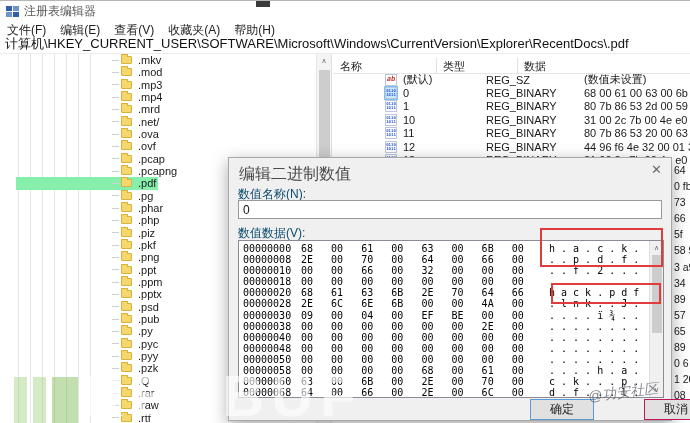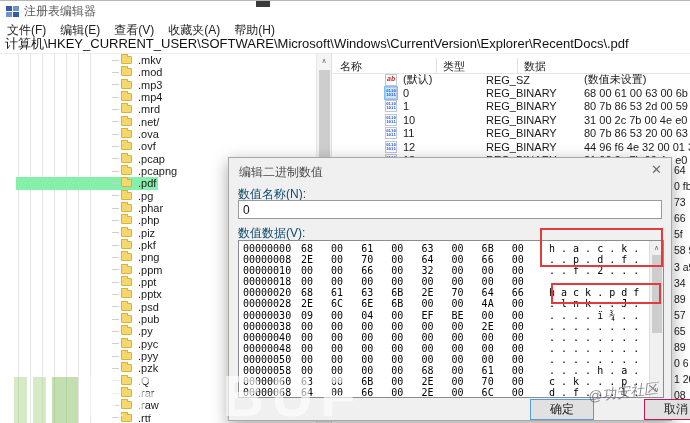--- a/index.html
+++ b/index.html
@@ -46,21 +46,21 @@
   .vicon.i-bin::before{content:"0110\A 1011";white-space:pre;font-size:4px;line-height:4px;color:#2d5bd1;font-weight:bold;}
   .vicon.sel{background:#cce8ff;outline:1px solid #7fc2f5;}
   .vname{margin-left:6px;width:83px;overflow:hidden;}
   .vtype{width:98px;overflow:hidden;}
   .vdata{flex:1;overflow:hidden;}
   .edge-strip{position:absolute;left:674px;top:161px;width:16px;z-index:5;font-size:10.5px;color:#1a1a1a;}
   .edge-strip div{height:16.1px;line-height:16.1px;overflow:hidden;white-space:nowrap;}
   
   .dialog{position:absolute;left:228px;top:156px;width:444px;height:264px;background:#f0f0f0;
           border:1px solid #a8a8a8;box-shadow:0 5px 16px rgba(0,0,0,.35);z-index:10;box-sizing:border-box;}
-  .dlg-title{position:absolute;left:10px;top:6px;font-size:12px;color:#4a4a4a;text-align:center;}
+  .dlg-title{position:absolute;left:10px;top:6px;font-size:16px;color:#4a4a4a;text-align:center;}
   .dlg-close{position:absolute;right:9px;top:4px;font-size:13px;color:#6b6b6b;cursor:default;}
   .dlg-label{position:absolute;left:9px;font-size:12px;color:#0c4a6e;}
   .lbl-name{top:28px;} .lbl-data{top:67px;}
   .dlg-input{position:absolute;left:9px;top:42px;width:424px;height:19px;background:#fff;border:1px solid #999;
              font-size:12px;color:#111;padding:0 4px;box-sizing:border-box;font-family:"Liberation Sans","DejaVu Sans",sans-serif;}
   .hexbox{position:absolute;left:9px;top:82px;width:426px;height:158px;background:#fff;border:1px solid #8a8b96;box-sizing:border-box;overflow:hidden;}
   .hexrows{position:absolute;left:4px;top:2px;right:15px;font-family:"DejaVu Sans Mono","Liberation Mono",monospace;font-size:10px;color:#000;}
   .hrow{height:11.1px;line-height:11.1px;display:flex;white-space:pre;}
   .hoff{width:58px;flex:none;}
   .hbytes{width:232px;flex:none;}
@@ -203,26 +203,26 @@
           <span class="tlabel"><span>.pkf</span></span>
         </div>
         <div class="titem">
           <span class="conn"></span>
           <span class="folder"></span>
           <span class="tlabel"><span>.png</span></span>
         </div>
         <div class="titem">
           <span class="conn"></span>
           <span class="folder"></span>
+          <span class="tlabel"><span>.ppt</span></span>
+        </div>
+        <div class="titem">
+          <span class="conn"></span>
+          <span class="folder"></span>
           <span class="tlabel"><span>.ppm</span></span>
-        </div>
-        <div class="titem">
-          <span class="conn"></span>
-          <span class="folder"></span>
-          <span class="tlabel"><span>.ppt</span></span>
         </div>
         <div class="titem">
           <span class="conn"></span>
           <span class="folder"></span>
           <span class="tlabel"><span>.pptx</span></span>
         </div>
         <div class="titem">
           <span class="conn"></span>
           <span class="folder"></span>
           <span class="tlabel"><span>.psd</span></span>

